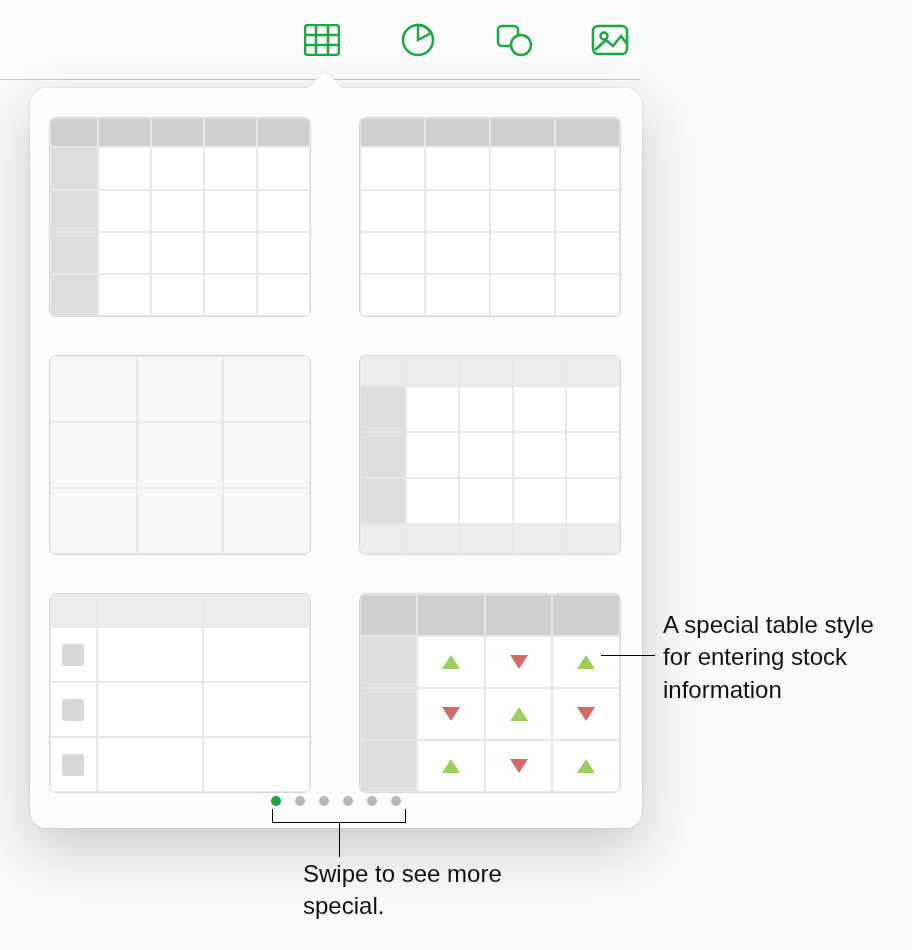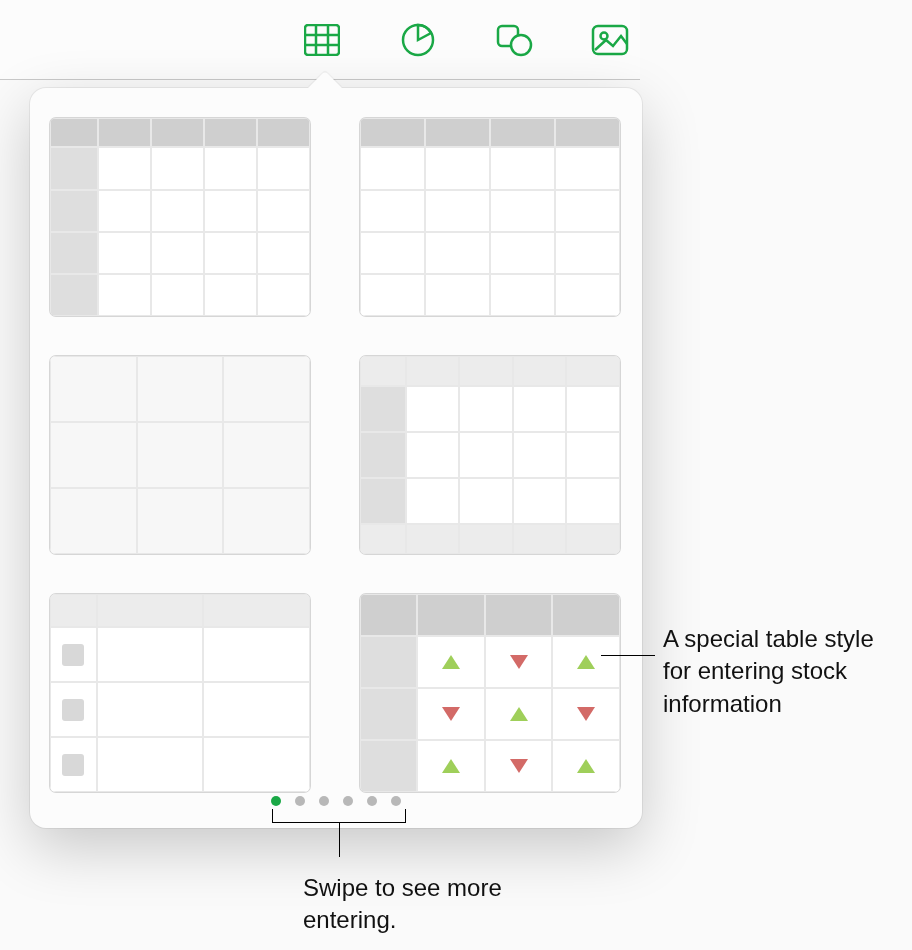--- a/index.html
+++ b/index.html
@@ -96,21 +96,20 @@
     background:#b8b8b8;
   }
   .dot.active { background:#1aa846; }
 
   
   .callout {
     position:absolute;
     color:#111;
     font-size:24px;
     line-height:1.35;
-    margin-top:14px;
   }
 
   
   .bracket {
     position:absolute;
     border:1px solid #000;
     border-top:none;
     height:14px;
   }
 
@@ -340,14 +339,14 @@
 </div>
 
 <div class="callout" style="left:663px; top:609px; width:240px;">
   <span>A special table style for entering stock information</span>
 </div>
 <div style="position:absolute; left:601px; top:655px; width:54px; height:1px; background:#000;"></div>
 
 <div class="bracket" style="left:272px; top:809px; width:134px;"></div>
 <div style="position:absolute; left:339px; top:823px; width:1px; height:34px; background:#000;"></div>
 <div class="callout" style="left:303px; top:858px; width:260px;">
-  <span>Swipe to see more entering.</span>
+  <span>Swipe to see more special.</span>
 </div>
 
 </body></html>

